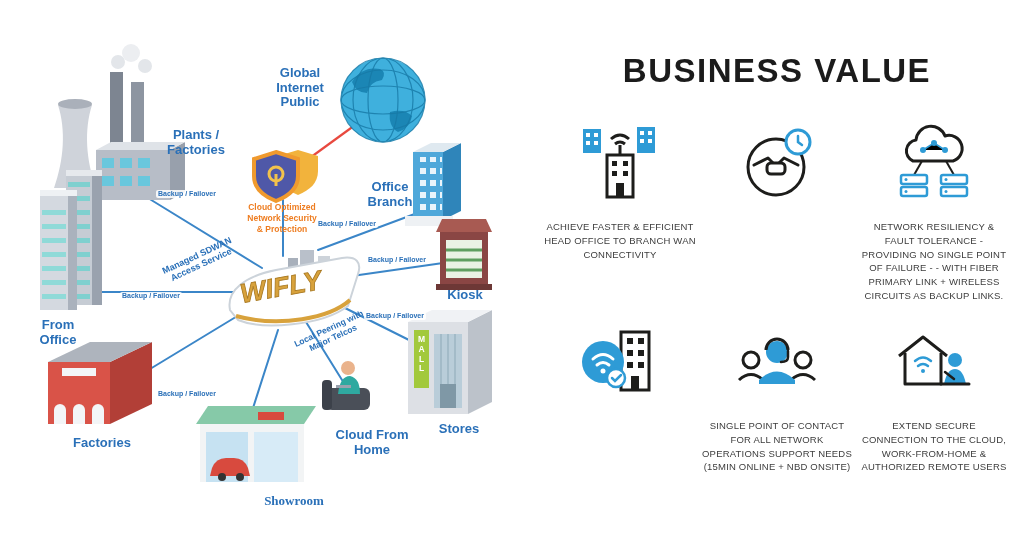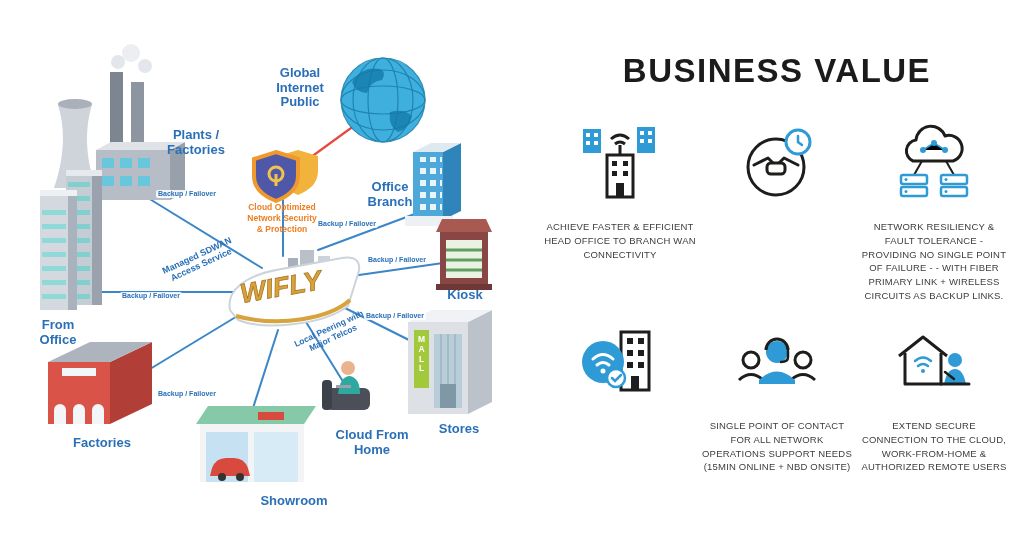--- a/index.html
+++ b/index.html
@@ -202,21 +202,21 @@
 Network Security
 &amp; Protection</div>
     <div class="dlabel lbl-md" style="left:438px; top:288px; width:54px;">Kiosk</div>
     <div class="dlabel lbl-md" style="left:26px; top:318px; width:64px;">From
 Office</div>
     <div class="dlabel lbl-rot" style="left:150px; top:250px; width:98px;">Managed SDWAN
 Access Service</div>
     <div class="dlabel lbl-rot2" style="left:288px; top:324px; width:86px;">Local Peering with
 Major Telcos</div>
     <div class="dlabel lbl-md" style="left:52px; top:436px; width:100px;">Factories</div>
-    <div class="dlabel lbl-md" style="left:252px; top:494px; width:84px;">Showroom</div>
+    <div class="dlabel lbl-md" style="left:252px; top:494px; width:84px;font-family:Liberation Serif, serif;">Showroom</div>
     <div class="dlabel lbl-md" style="left:334px; top:428px; width:76px;">Cloud From
 Home</div>
     <div class="dlabel lbl-md" style="left:430px; top:422px; width:58px;">Stores</div>
 
     <div class="dlabel lbl-backup" style="left:156px; top:190px;">Backup / Failover</div>
     <div class="dlabel lbl-backup" style="left:316px; top:220px;">Backup / Failover</div>
     <div class="dlabel lbl-backup" style="left:366px; top:256px;">Backup / Failover</div>
     <div class="dlabel lbl-backup" style="left:120px; top:292px;">Backup / Failover</div>
     <div class="dlabel lbl-backup" style="left:364px; top:312px;">Backup / Failover</div>
     <div class="dlabel lbl-backup" style="left:156px; top:390px;">Backup / Failover</div>

